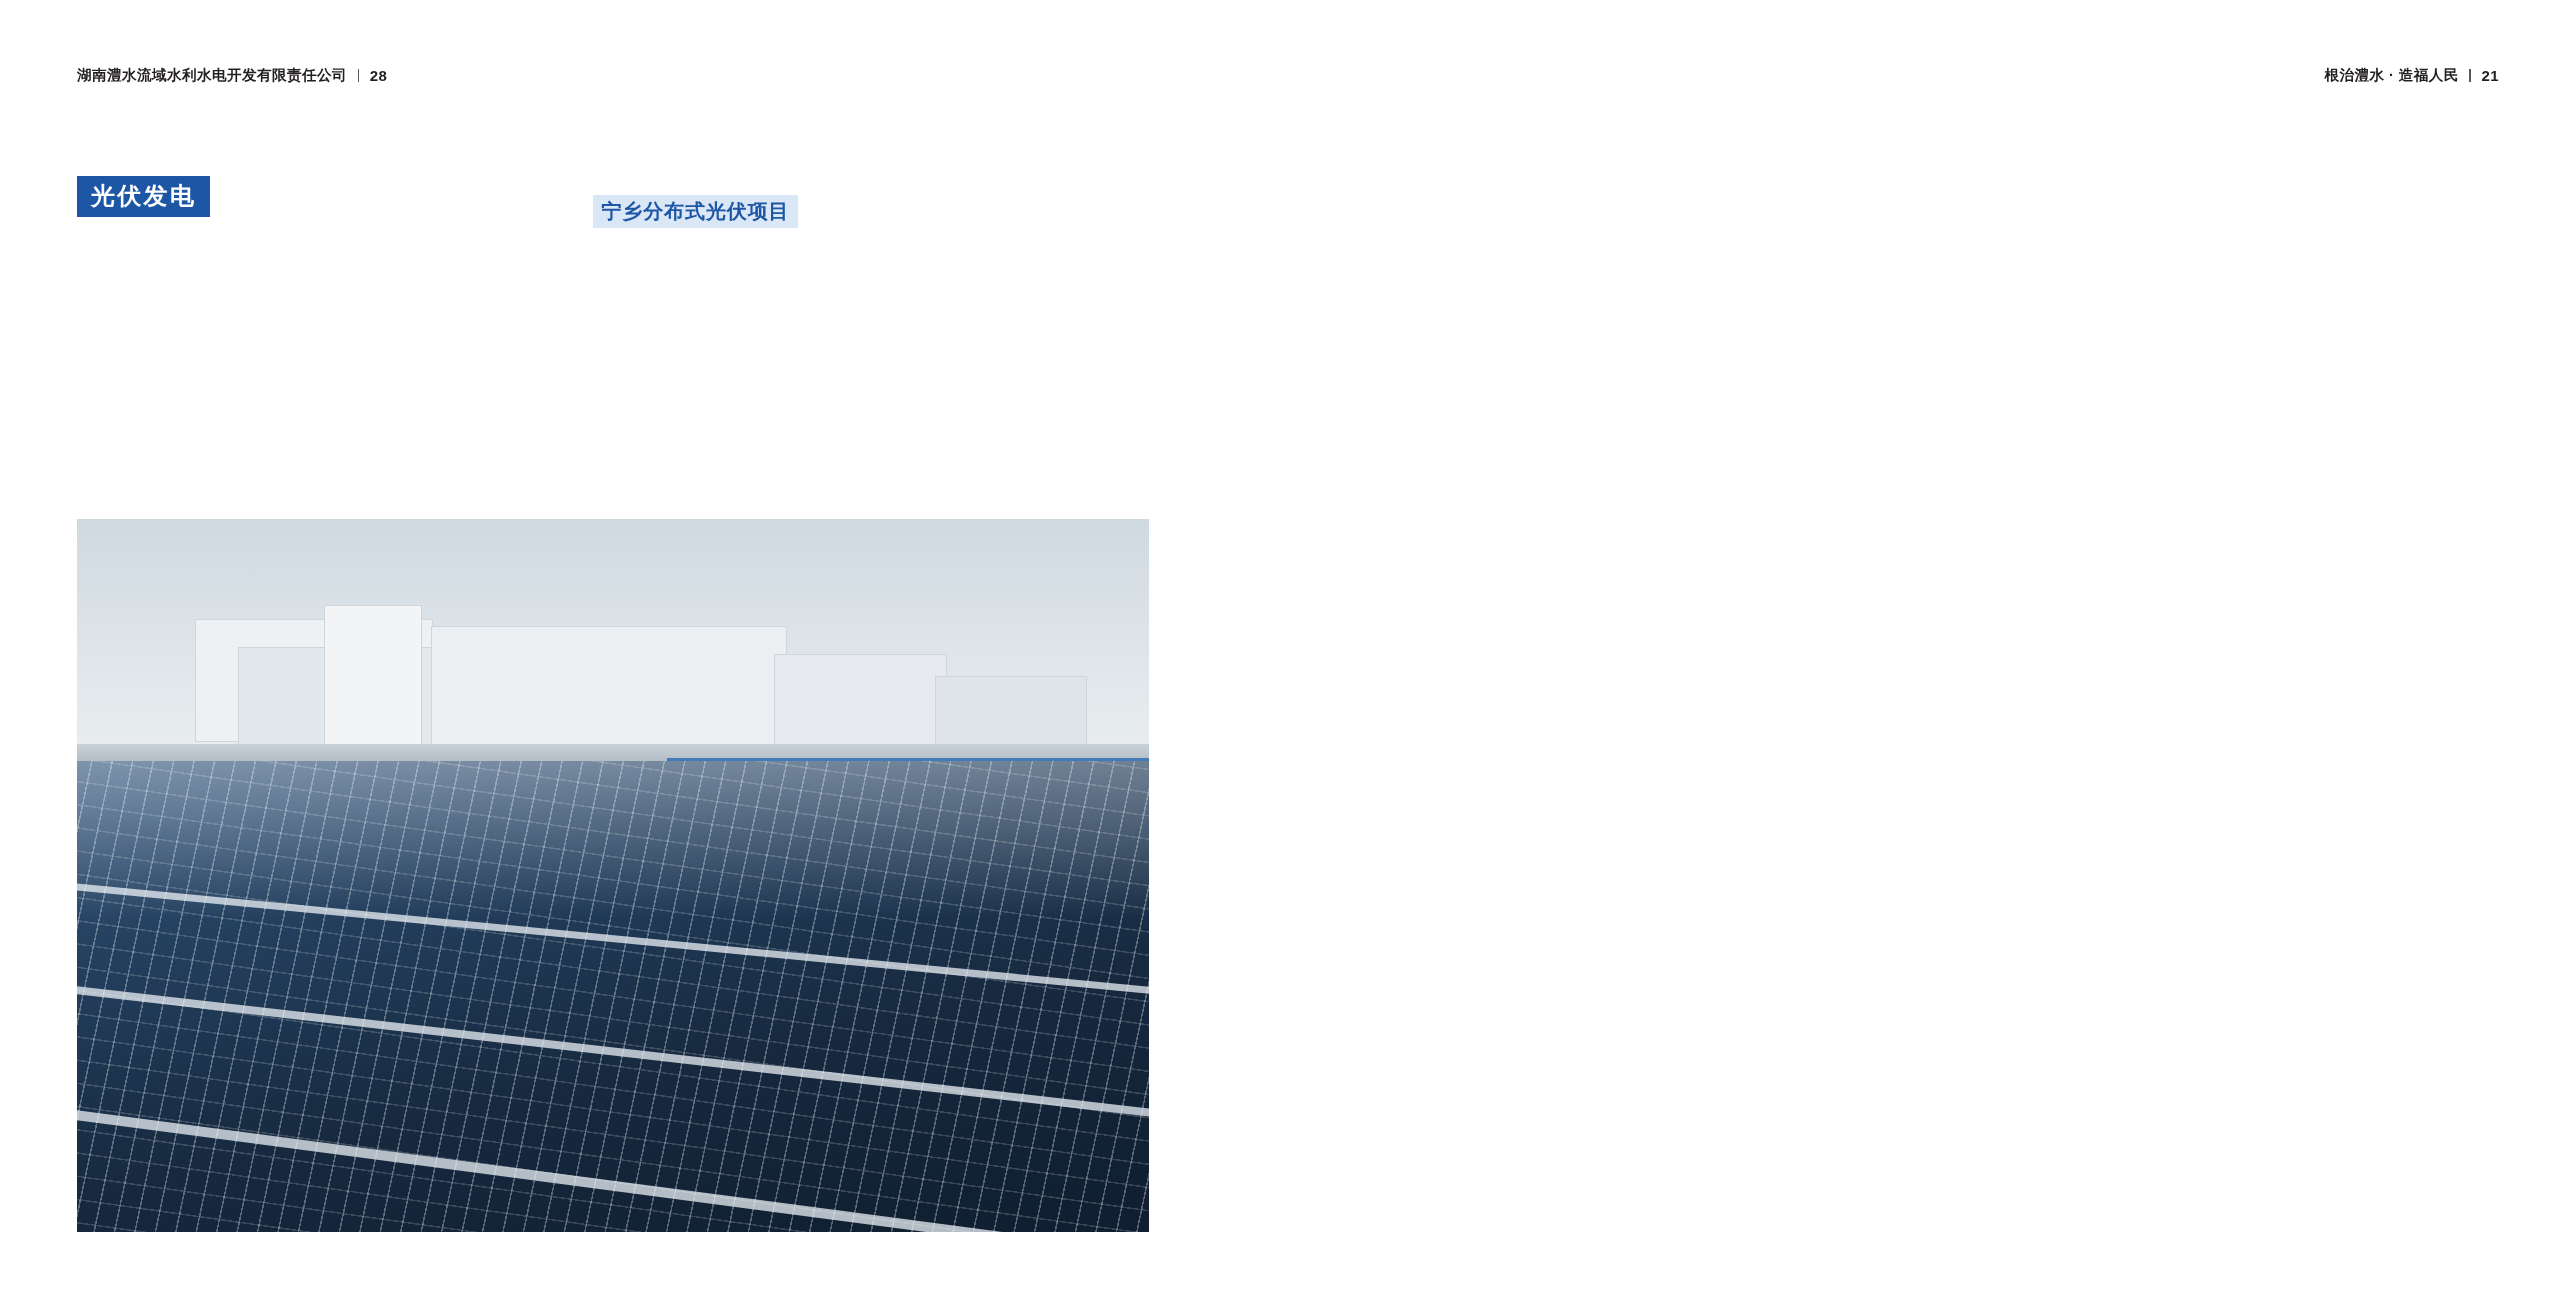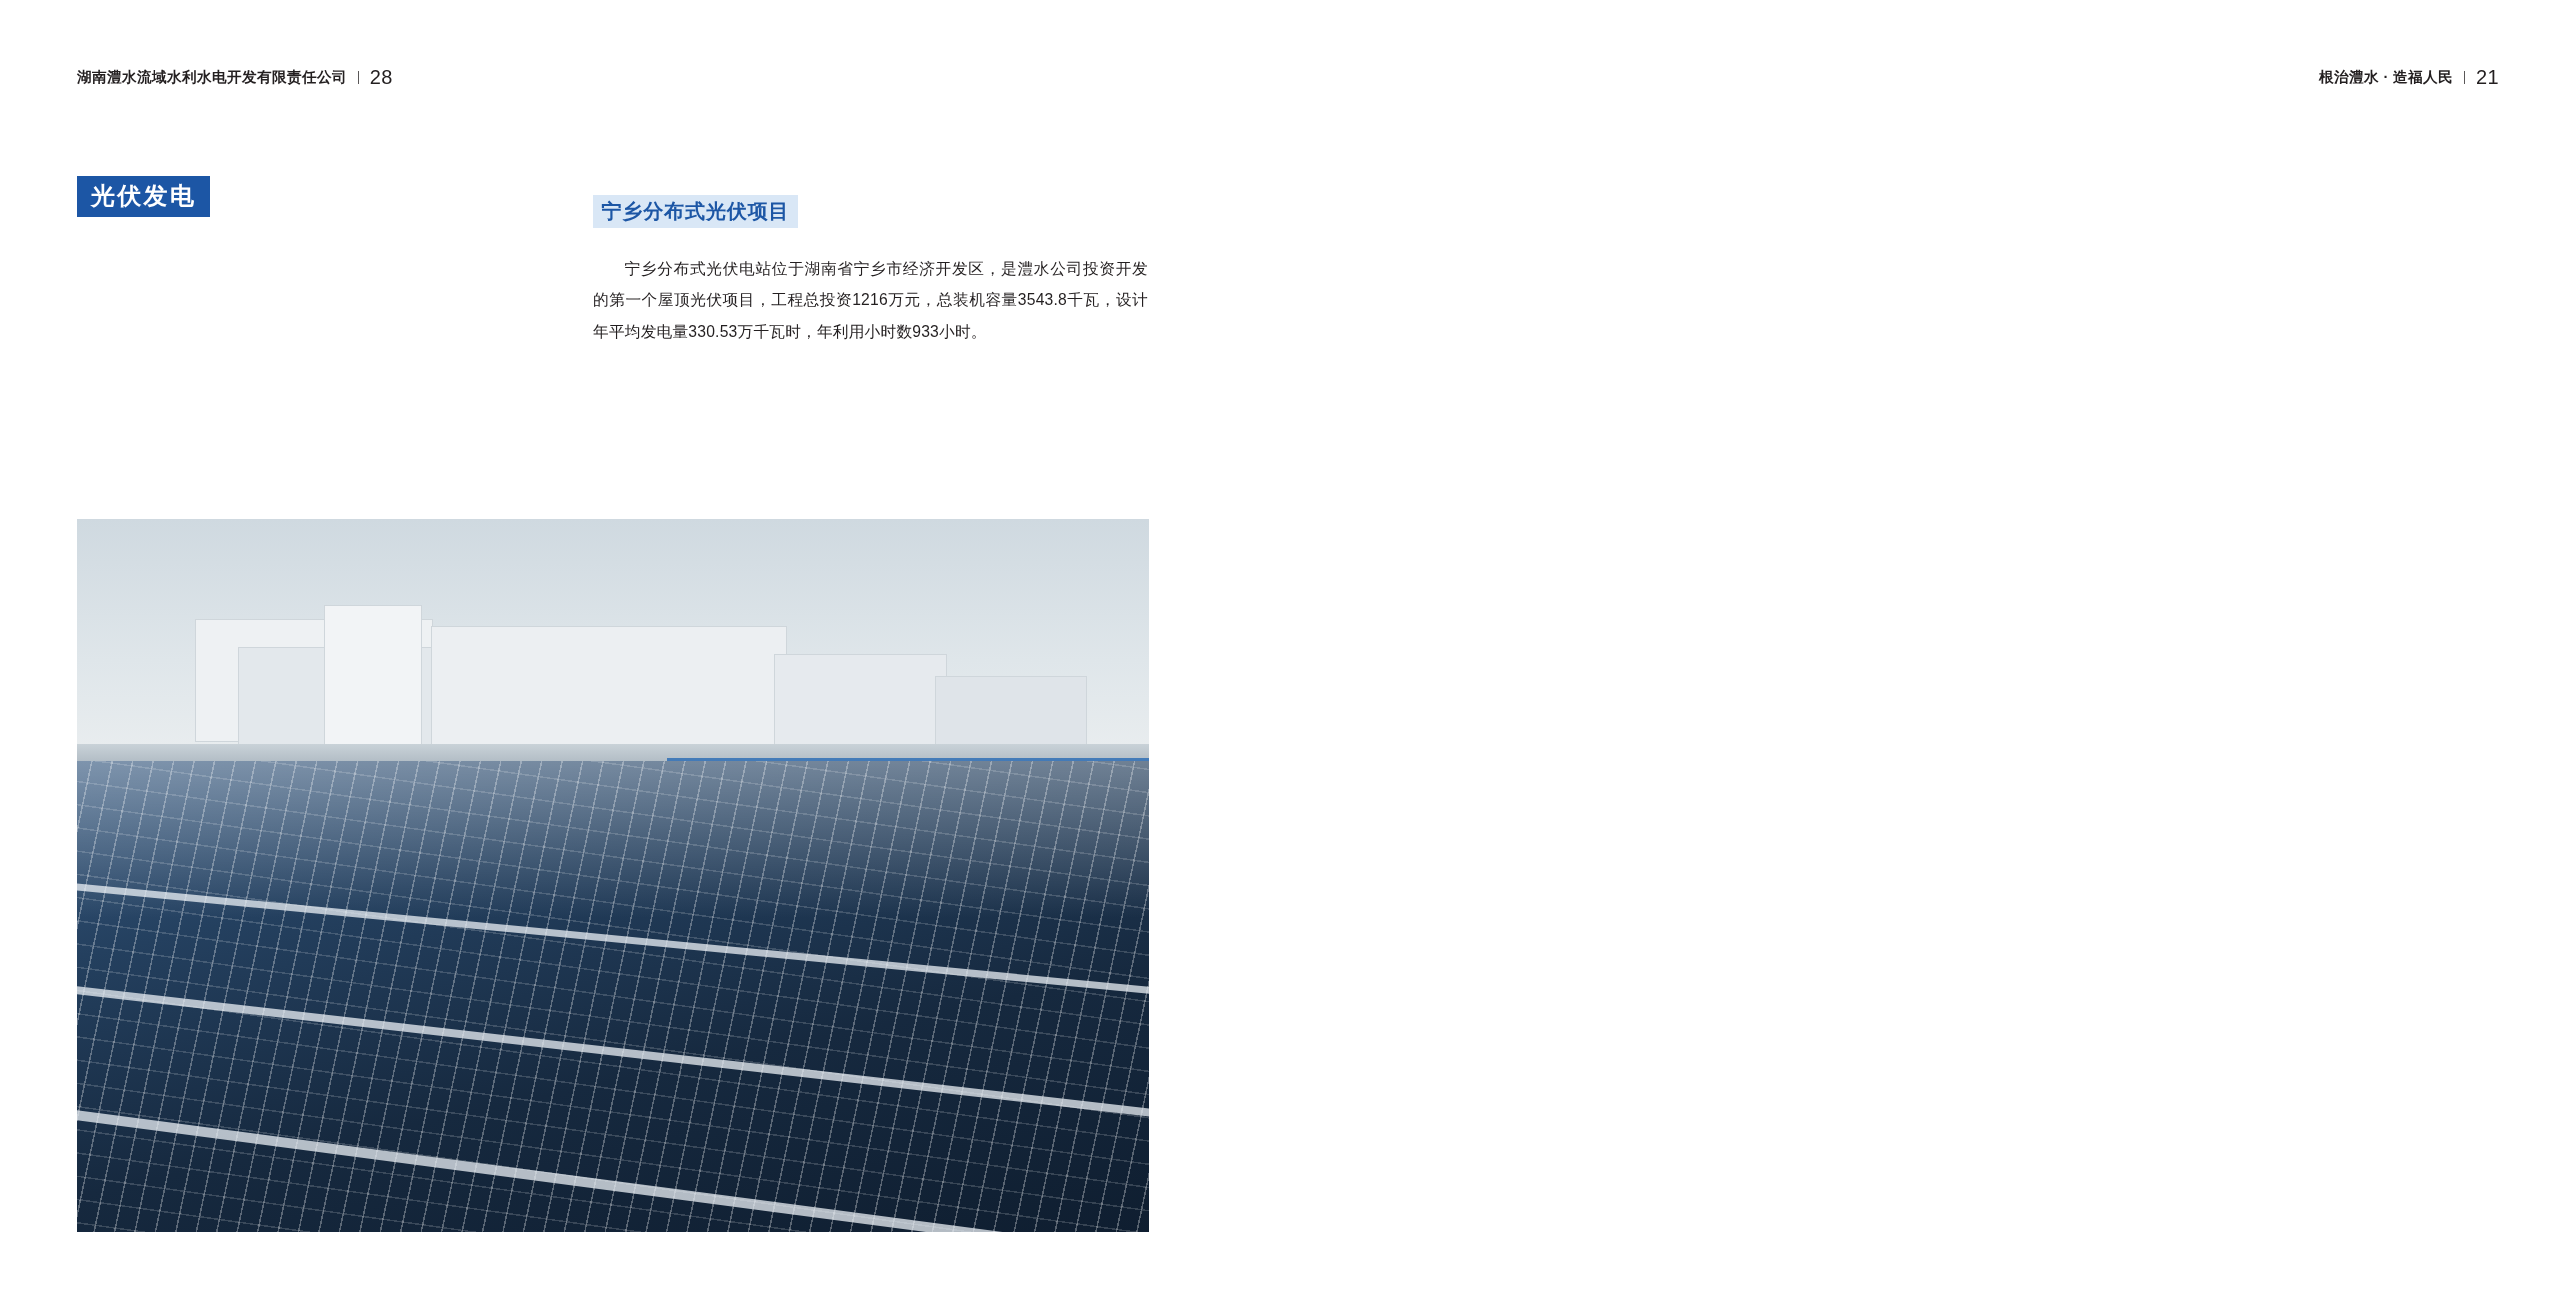--- a/index.html
+++ b/index.html
@@ -48,22 +48,22 @@
   .runhead.left-head { left: 77px; }
   .runhead.right-head { right: 77px; justify-content: space-between; }
   .runhead .sep {
     display: inline-block;
     width: 1.5px;
     height: 13px;
     background: #231f20;
     opacity: .75;
   }
   .runhead .folio {
-    font-size: 20px;
-    font-weight: normal;
+    font-size: 15px;
+    font-weight: bold;
     font-family: "Liberation Sans", sans-serif;
   }
 
   
   .blue-tag {
     display: inline-block;
     background: #1c56a5;
     color: #ffffff;
     font-size: 24px;
     font-weight: bold;
@@ -175,23 +175,20 @@
     </div>
 
     <div class="lp-title">
       <span class="blue-tag">光伏发电</span>
     </div>
 
     <div class="lp-subtitle">
       <span class="sub-tag">宁乡分布式光伏项目</span>
     </div>
 
-    <div class="body-col lp-text">
-      <p>宁乡分布式光伏电站位于湖南省宁乡市经济开发区，是澧水公司投资开发的第一个屋顶光伏项目，工程总投资1216万元，总装机容量3543.8千瓦，设计年平均发电量330.53万千瓦时，年利用小时数933小时。</p>
-    </div>
 
     <div class="lp-photo">
       <div class="ph-solar">
         <div class="sky"></div>
         <div class="bld b1"></div>
         <div class="bld b2"></div>
         <div class="bld b3"></div>
         <div class="bld b4"></div>
         <div class="bld b5"></div>
         <div class="bld b6"></div>

